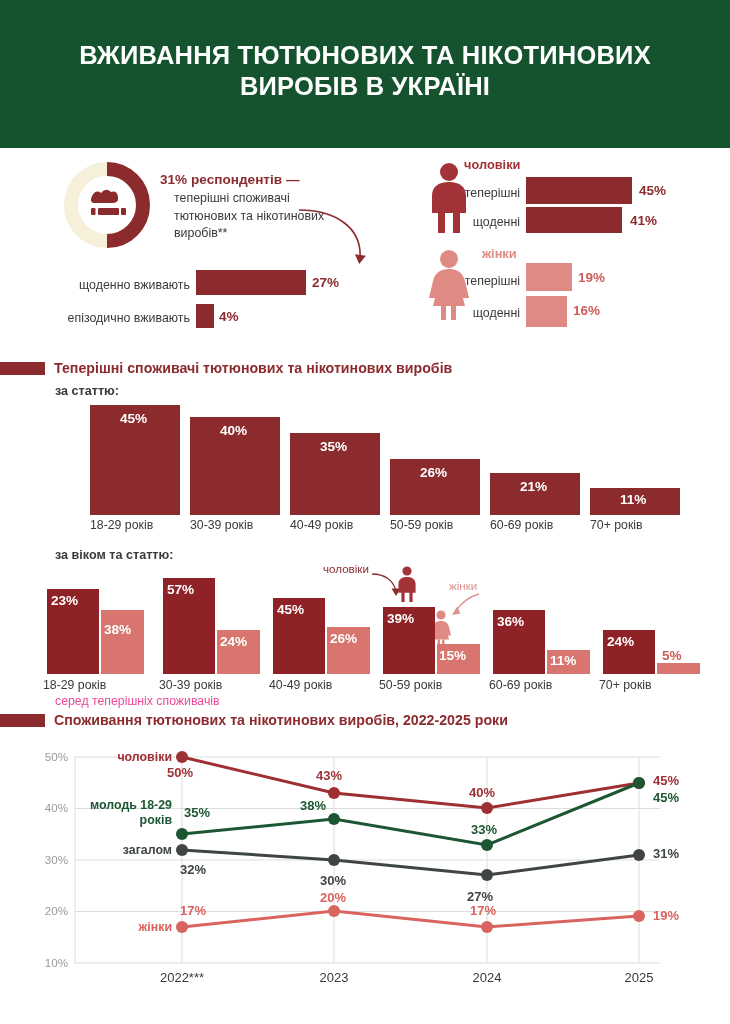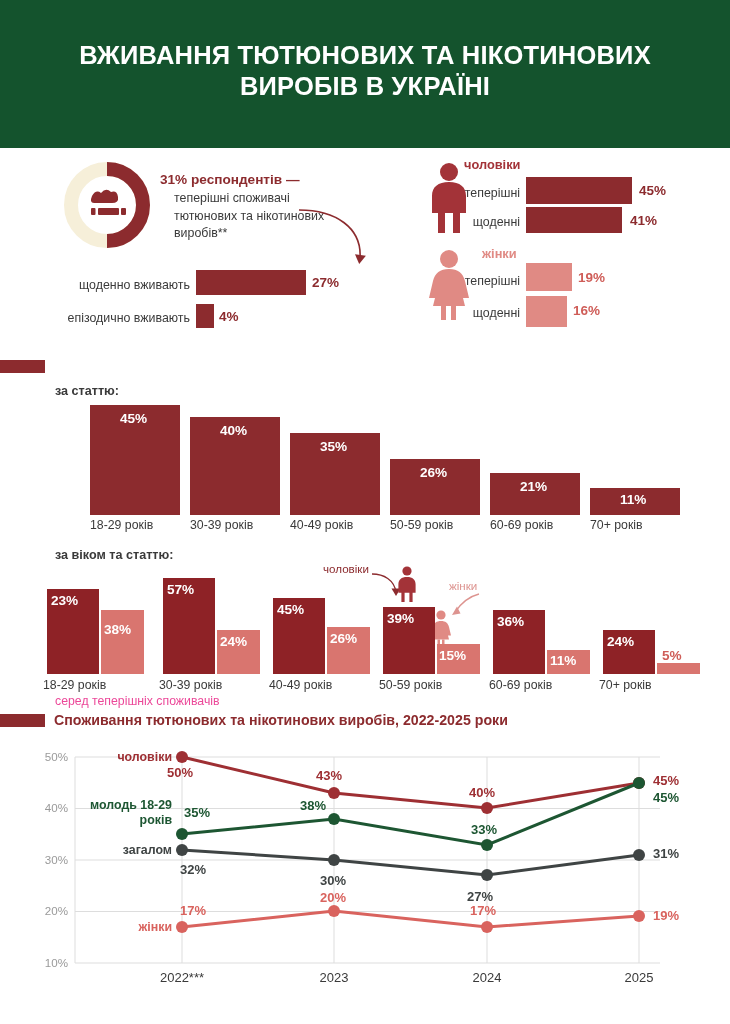--- a/index.html
+++ b/index.html
@@ -114,20 +114,21 @@
   <div class="bar" style="left:526px;top:263px;width:46px;height:28px;background:#e08a84;"></div>
   <div class="barlabel" style="left:578px;top:270px;color:#cf5d58;">19%</div>
 
   <div class="rowlabel" style="left:446px;top:306px;width:74px;">щоденні</div>
   <div class="bar" style="left:526px;top:296px;width:41px;height:31px;background:#e08a84;"></div>
   <div class="barlabel" style="left:573px;top:303px;color:#cf5d58;">16%</div>
 </div>
 
 <div class="sec-head" style="left:0;top:360px;">
   <div class="tick"></div>
+  <div class="txt">Теперішні споживачі тютюнових та нікотинових виробів</div>
 </div>
 <div class="sublabel" style="left:55px;top:384px;">за статтю:</div>
 
 <div>
 
   <div class="bar" style="left:90px;top:405px;width:90px;height:110px;background:#8c2b2e;"></div>
   <div class="invalue" style="left:120px;top:411px;">45%</div>
   <div class="catlabel" style="left:90px;top:518px;width:90px;">18-29 років</div>
 
   <div class="bar" style="left:190px;top:417px;width:90px;height:98px;background:#8c2b2e;"></div>

